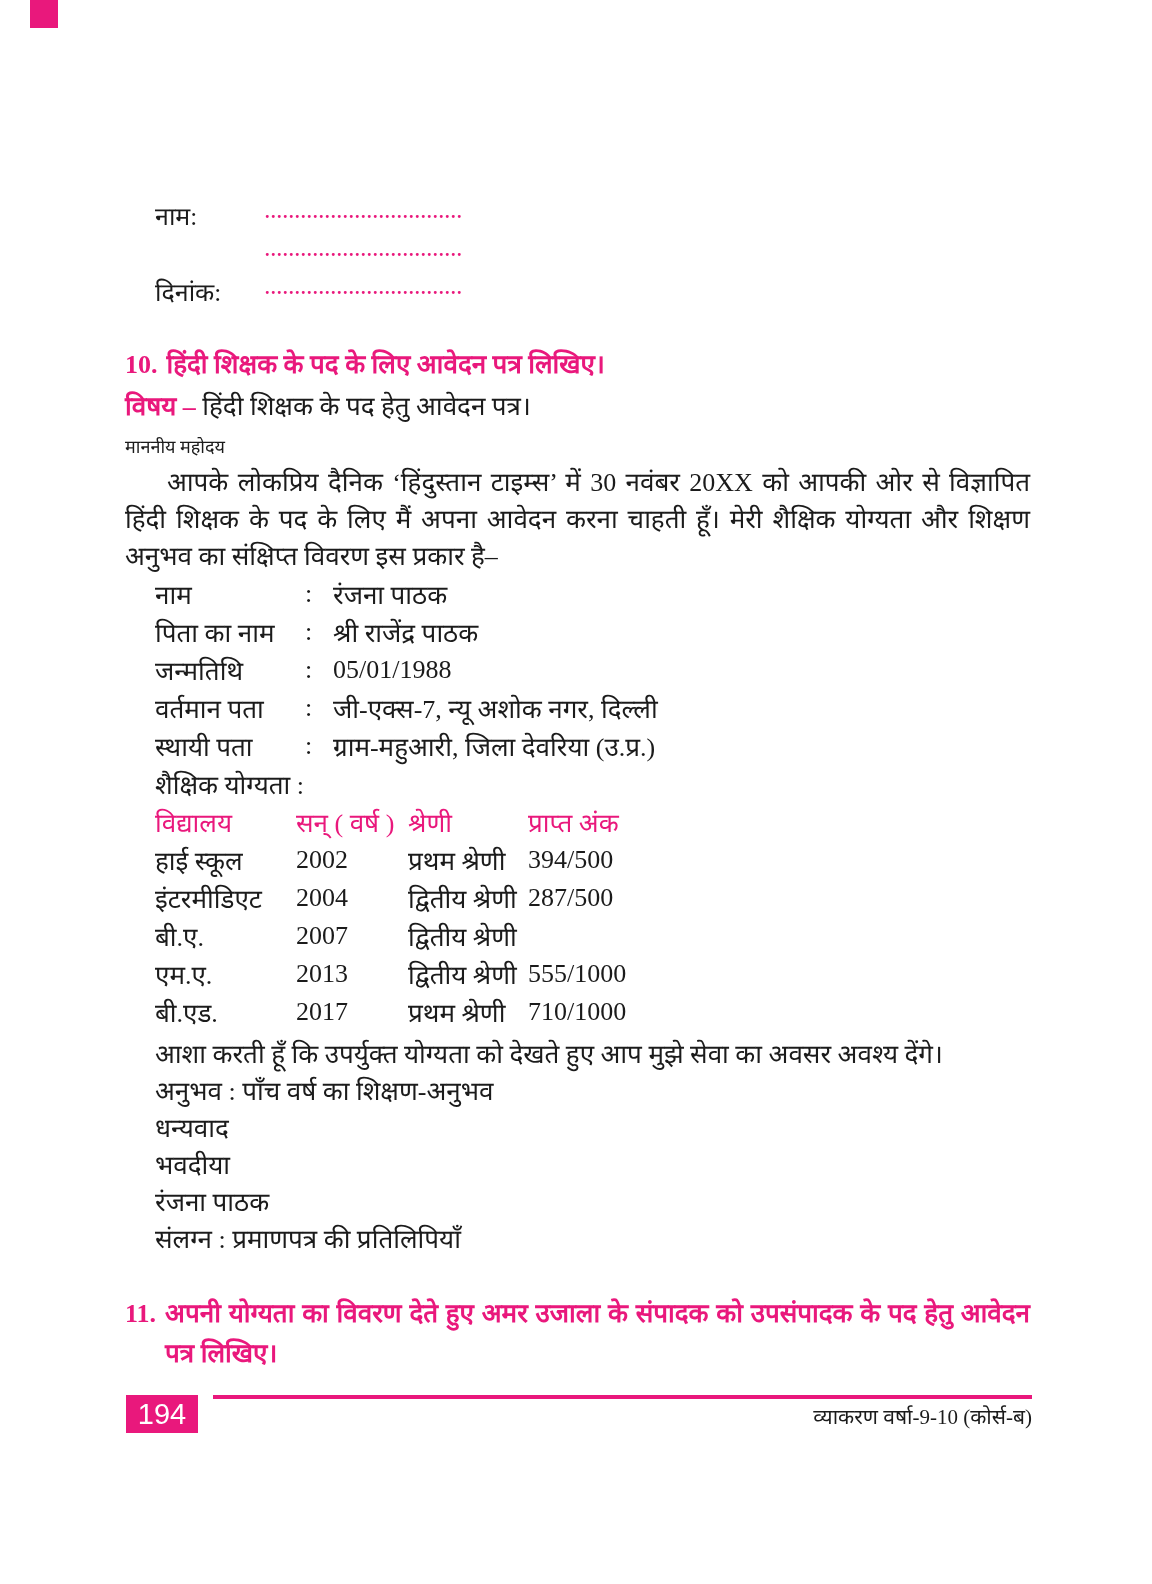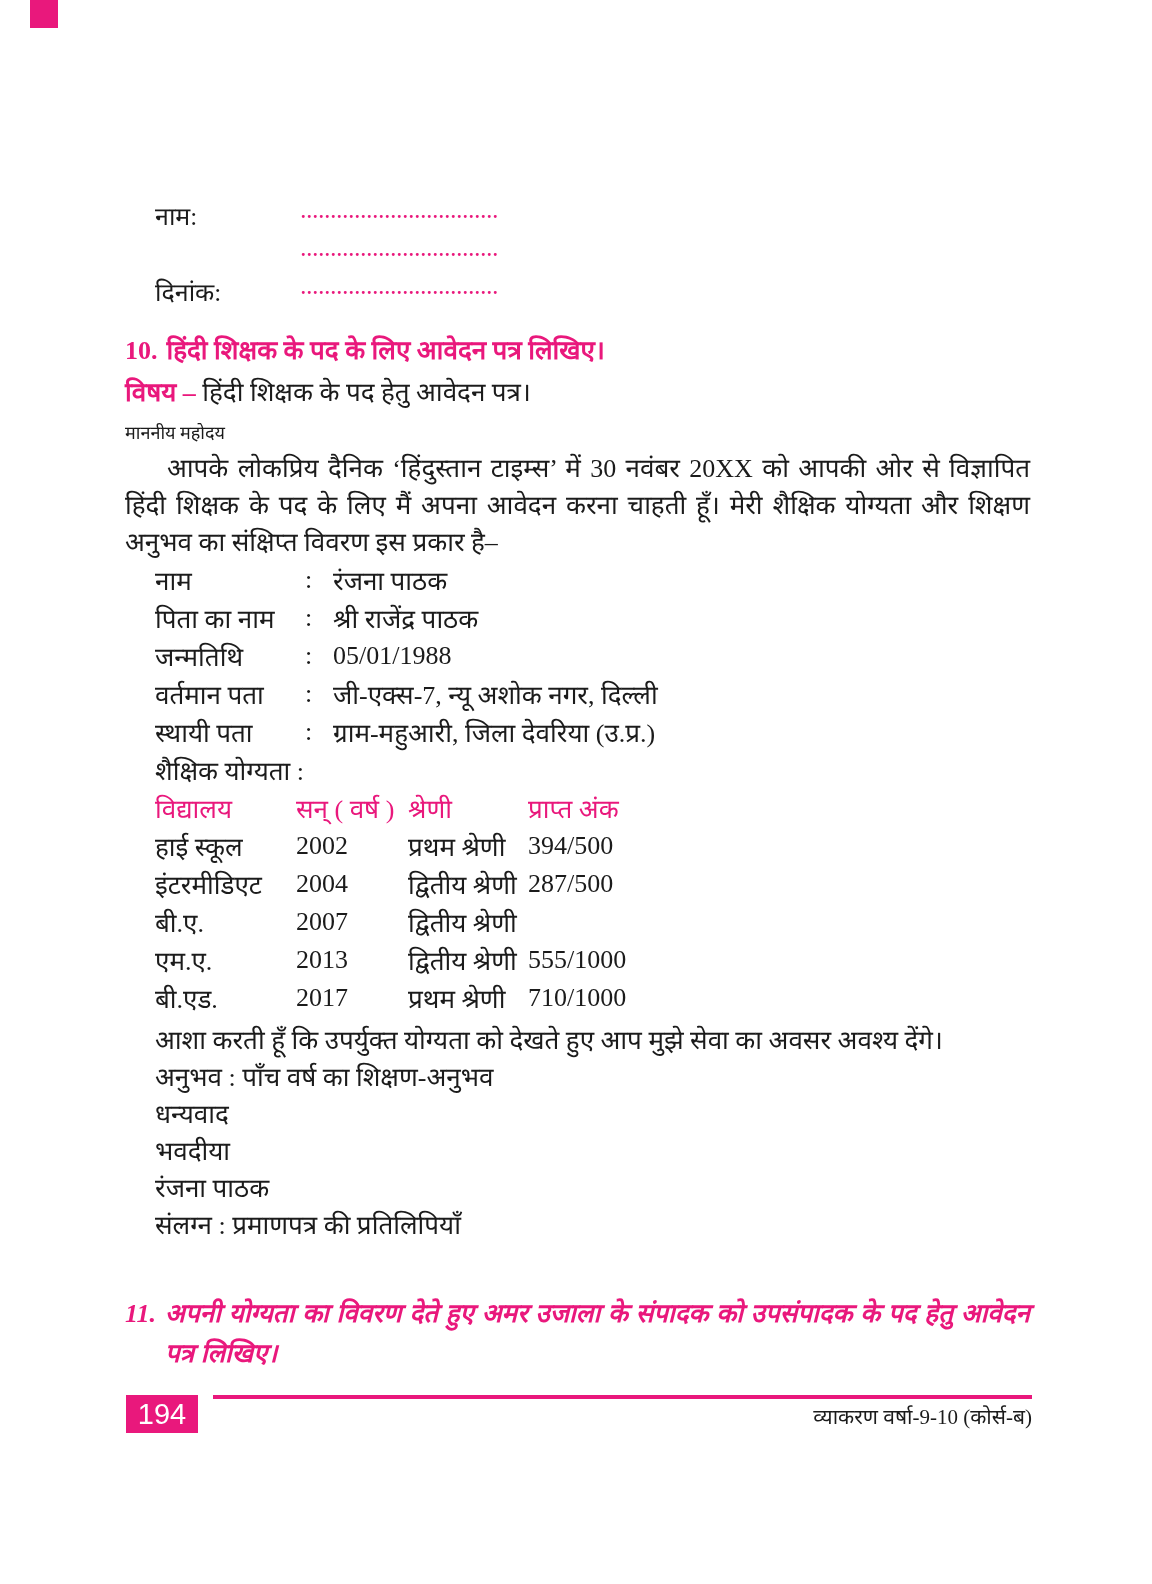--- a/index.html
+++ b/index.html
@@ -14,37 +14,37 @@
     overflow:hidden;
   }
   .corner-square{
     position:absolute; left:30px; top:0;
     width:28px; height:28px; background:var(--pink);
   }
   .content{ padding:0 122px 0 125px; }
 
   
   .sig-block{ margin-top:196px; margin-left:30px; }
-  .sig-row{ display:flex; align-items:center; height:38px;gap:36px; }
+  .sig-row{ display:flex; align-items:center; height:38px; }
   .sig-label{ width:110px; font-size:25px; }
   .dots{
     color:var(--pink); font-weight:bold;
     font-size:18px; letter-spacing:1.5px;
     transform:translateY(-3px);
     white-space:nowrap;
   }
 
   
   .question{
     display:flex; gap:9px;
     color:var(--pink); font-weight:bold;
     font-size:26px; line-height:34px;
   }
-  .q10{ margin-top:24px; }
-  .q11{ margin-top:50px; line-height:40px;font-style:italic; }
+  .q10{ margin-top:38px; }
+  .q11{ margin-top:36px; line-height:40px; }
   .q-num{ flex:0 0 26px; }
   .q-text{ flex:1; }
   .q11 .q-text{ text-align:justify; }
 
   .subject-line{ margin-top:8px; font-size:26px; line-height:34px; }
   .subject-label{ color:var(--pink); font-weight:bold; }
   .salutation{ margin-top:6px; font-size:18px; line-height:34px; }
 
   .body-para{
     font-size:26px; line-height:37px;

